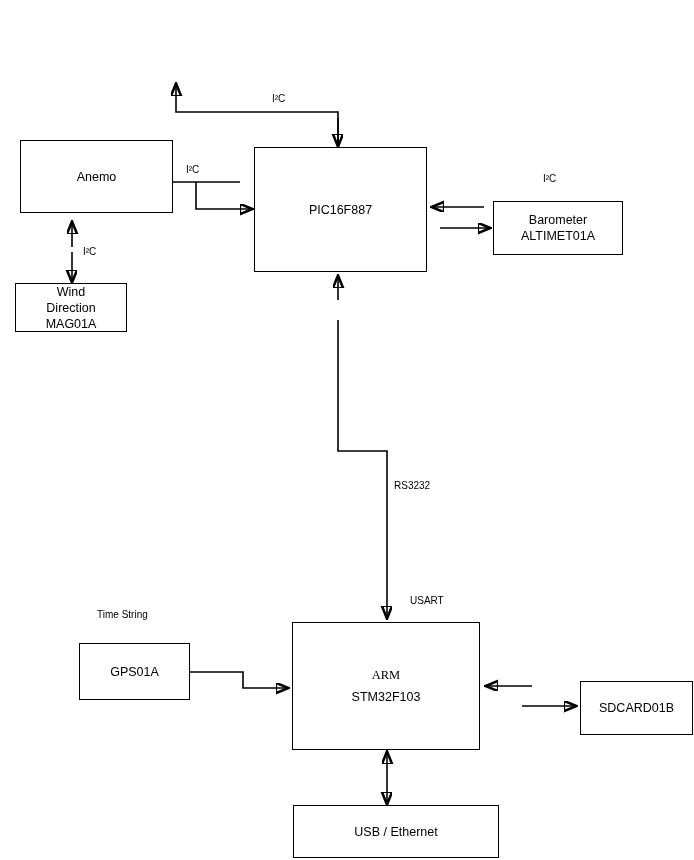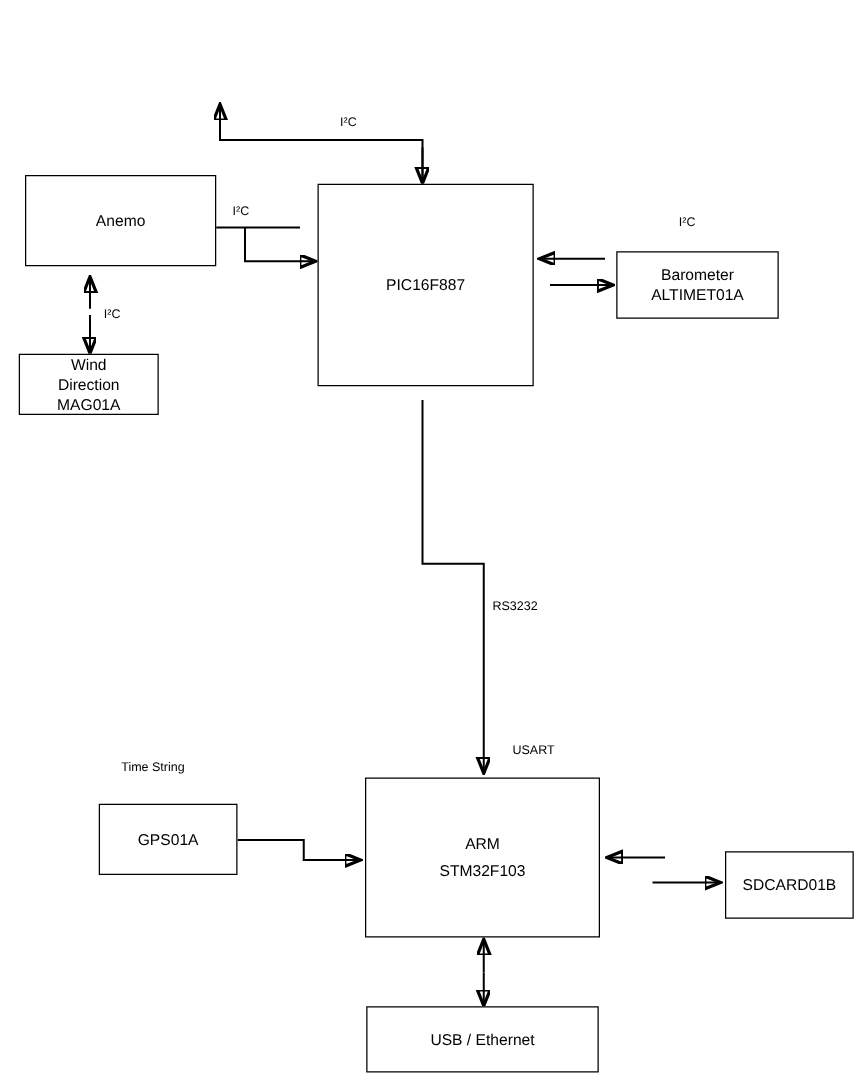--- a/index.html
+++ b/index.html
@@ -24,21 +24,21 @@
     display: flex;
     flex-direction: column;
     align-items: center;
     justify-content: center;
     text-align: center;
     font-size: 12.5px;
     line-height: 16px;
     z-index: 3;
   }
   .node .line2 { display: block; }
-  .node.spaced .line1 { margin-bottom: 6px; }
+  .node.spaced .line1 { margin-bottom: 6px; font-family: Liberation Serif, serif; }
   .edge-label {
     position: absolute;
     font-size: 10px;
     line-height: 14px;
     white-space: nowrap;
     z-index: 4;
     background: transparent;
   }
   svg.wires {
     position: absolute;
@@ -95,43 +95,43 @@
   <div class="node" style="left:0px; top:140px; width:153px; height:73px;margin-left:20px;">
     <span>Anemo</span>
   </div>
 
   <div class="node" style="left:15px; top:283px; width:112px; height:49px;">
     <span>Wind</span>
     <span class="line2">Direction</span>
     <span class="line2">MAG01A</span>
   </div>
 
-  <div class="node" style="left:254px; top:147px; width:173px; height:162px;">
+  <div class="node" style="left:254px; top:147px; width:173px; height:125px;">
     <span>PIC16F887</span>
   </div>
 
   <div class="node" style="left:493px; top:201px; width:130px; height:54px;">
     <span>Barometer</span>
     <span class="line2">ALTIMET01A</span>
   </div>
 
   <div class="node spaced" style="left:292px; top:622px; width:188px; height:128px;">
     <span class="line1">ARM</span>
     <span class="line2">STM32F103</span>
   </div>
 
   <div class="node" style="left:79px; top:643px; width:111px; height:57px;">
     <span>GPS01A</span>
   </div>
 
-  <div class="node" style="left:580px; top:681px; width:103px; height:54px;justify-content:center;">
+  <div class="node" style="left:580px; top:681px; width:113px; height:54px;justify-content:center;">
     <span>SDCARD01B</span>
   </div>
 
-  <div class="node" style="left:293px; top:805px; width:186px; height:53px;">
+  <div class="node" style="left:293px; top:805px; width:206px; height:53px;">
     <span>USB / Ethernet</span>
   </div>
 
   <div class="edge-label" style="left:272px; top:92px;">I²C</div>
 
   <div class="edge-label" style="left:186px; top:163px;">I²C</div>
 
   <div class="edge-label" style="left:83px; top:245px;">I²C</div>
 
   <div class="edge-label" style="left:543px; top:172px;">I²C</div>

